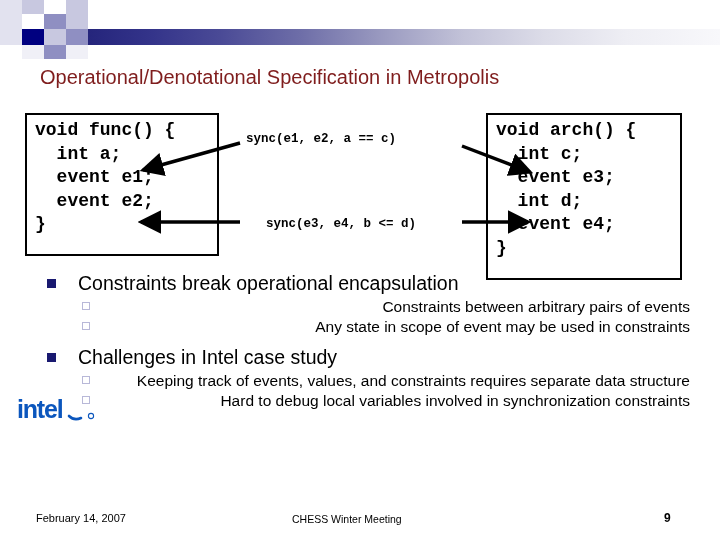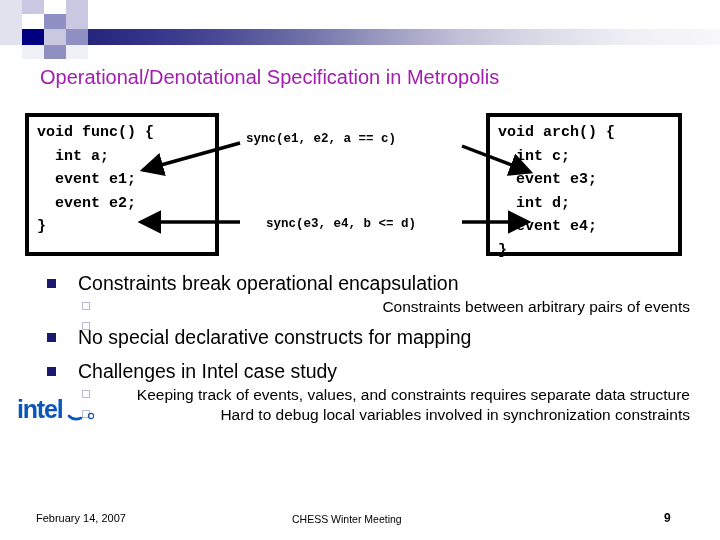--- a/index.html
+++ b/index.html
@@ -42,38 +42,38 @@
   .sq-pale   { background: #e2e2ef; }
   .sq-faint  { background: #f0f0f7; }
 
   
   #title {
     position: absolute;
     left: 40px; top: 64px;
     width: 640px;
     font-size: 20px;
     line-height: 26px;
-    color: #a21caf;
+    color: #7f1d1d;
     white-space: nowrap;
   }
 
   
   .codebox {
     position: absolute;
-    border: 4px solid #000000;
+    border: 2px solid #000000;
     background: #ffffff;
     font-family: "Liberation Mono", "DejaVu Sans Mono", monospace;
-    font-size: 15px;
+    font-size: 18px;
     font-weight: bold;
     line-height: 23.5px;
     box-sizing: border-box;
     padding: 4px 0 4px 8px;
   }
   #code-left  { left: 25px;  top: 113px; width: 194px; height: 143px; }
-  #code-right { left: 486px; top: 113px; width: 196px; height: 143px; }
+  #code-right { left: 486px; top: 113px; width: 196px; height: 167px; }
   .codeline { white-space: pre; }
 
   
   .sync {
     position: absolute;
     font-family: "Liberation Mono", "DejaVu Sans Mono", monospace;
     font-size: 12.5px;
     font-weight: bold;
     white-space: nowrap;
   }
@@ -217,24 +217,24 @@
   <div class="b1">
     <span class="mark"></span>
     <span>Constraints break operational encapsulation</span>
   </div>
   <div class="b2">
     <span class="mark"></span>
     <span>Constraints between arbitrary pairs of events</span>
   </div>
   <div class="b2">
     <span class="mark"></span>
+    <span>Any state in scope of event may be used in constraints</span>
   </div>
   <div class="b1">
     <span class="mark"></span>
-    <span>No special declarative constructs for mapping</span>
   </div>
   <div class="b1">
     <span class="mark"></span>
     <span>Challenges in Intel case study</span>
   </div>
   <div class="b2">
     <span class="mark"></span>
     <span>Keeping track of events, values, and constraints requires separate data structure</span>
   </div>
   <div class="b2">

